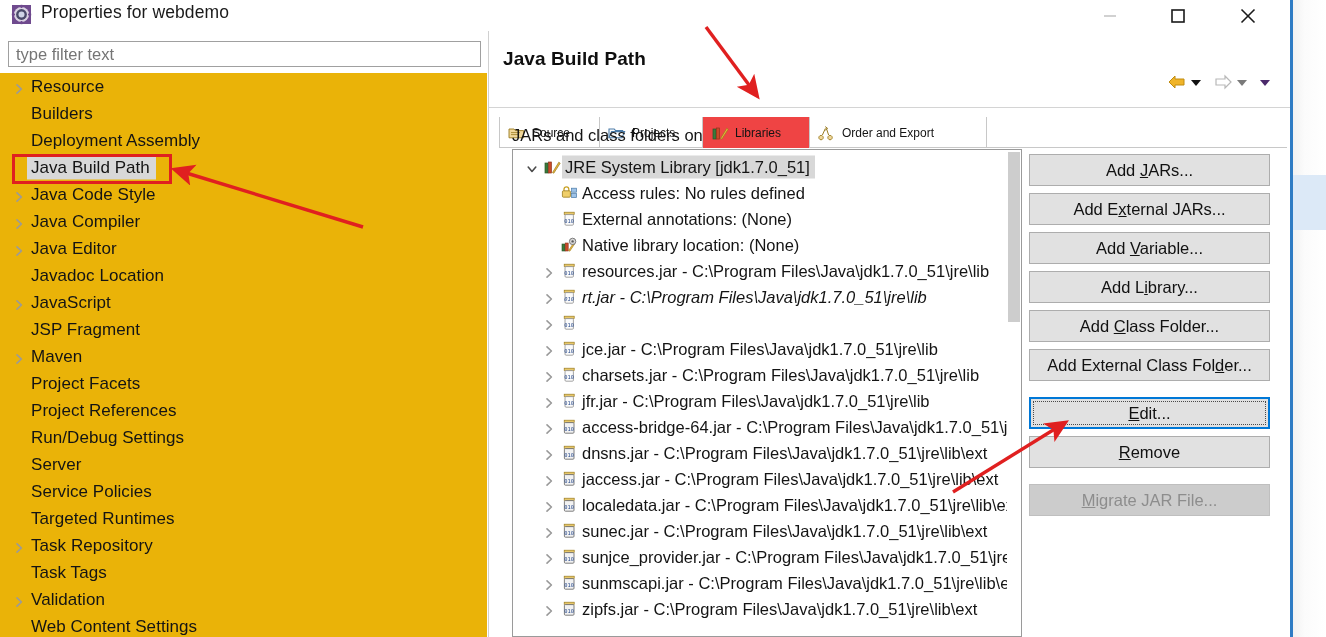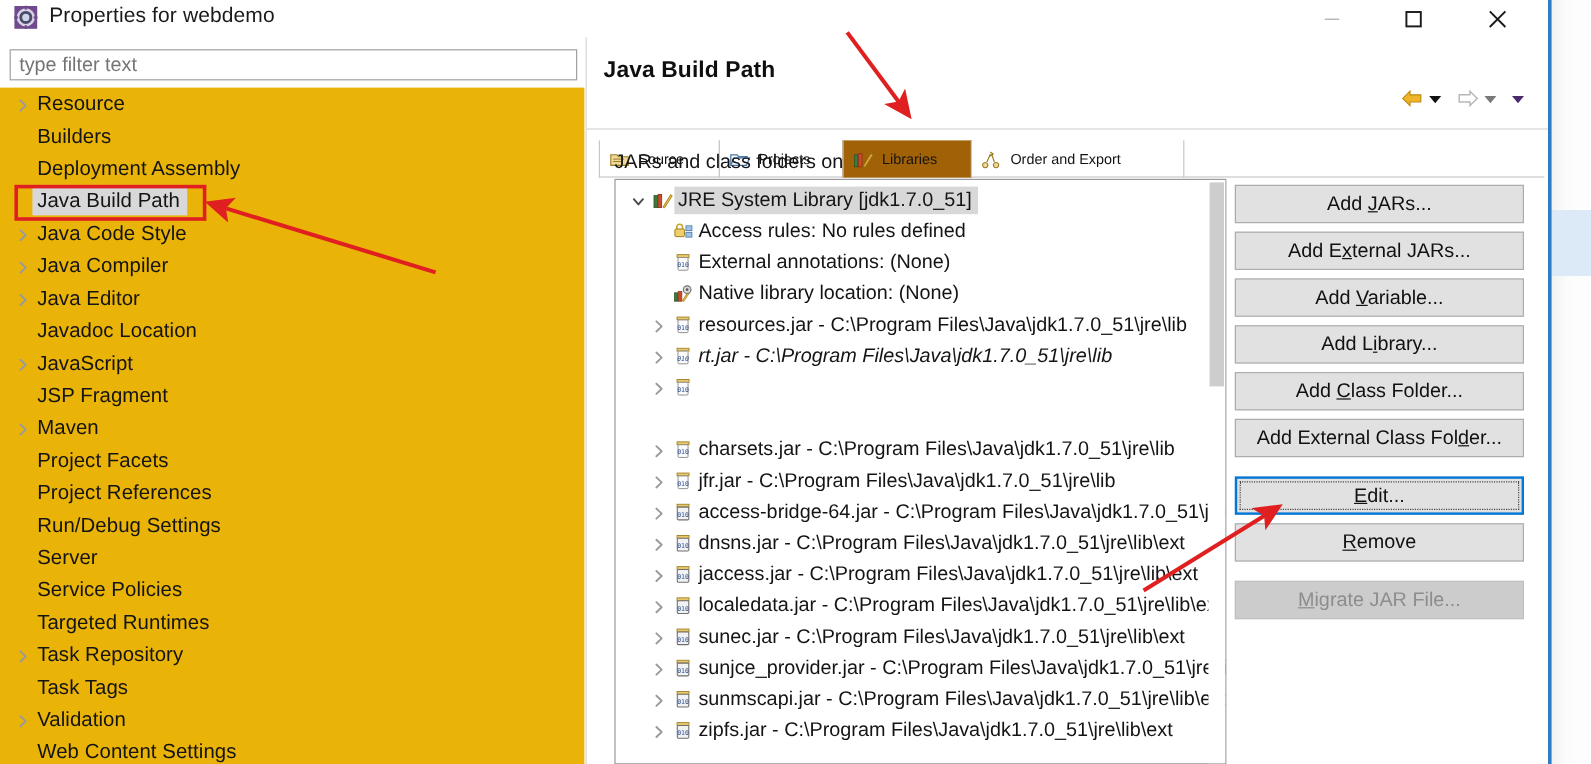--- a/index.html
+++ b/index.html
@@ -119,24 +119,25 @@
     position: absolute; top: 0; height: 31px;
     box-sizing: border-box;
     border-left: 1px solid #c8c8c8;
     border-right: 1px solid #c8c8c8;
     background: transparent;
     display: flex; align-items: center;
     padding: 0 9px 0 8px;
     white-space: nowrap;
   }
   .tab.active {
-    background: #a16207;
+    background: #ef4444;
     border-left: 1px solid #c8c8c8;
     border-right: 1px solid #c8c8c8;
     z-index: 3;
+    text-align: center;
   }
   .tab .ticon { width: 18px; height: 16px; margin-right: 6px; flex: 0 0 auto; }
   .tab .tlbl { font-size: 12px; color: #141414; }
   .tabs-baseline {
     position: absolute; left: 10px; top: 116px; width: 788px; height: 1px;
     background: #c8c8c8;
   }
 
   .section-label {
     position: absolute; left: 512px; top: 126px;
@@ -492,20 +493,31 @@
       <div class="jrow" style="top: 160px;">
         <span class="jtw" style="left: 31px;"><svg width="10" height="12" viewBox="0 0 10 12">
             <path d="M3 1.8 L7.4 6 L3 10.2" fill="none" stroke="#9a9a9a" stroke-width="1.6" stroke-linecap="round" stroke-linejoin="round"></path>
           </svg></span>
         <span class="jic" style="left: 48px;"><svg width="17" height="16" viewBox="0 0 17 16">
             <rect x="3.2" y="1.2" width="10" height="2.4" fill="#e8c86a" stroke="#9a7b20" stroke-width="0.7"></rect>
             <rect x="4" y="3.6" width="8.4" height="10.6" rx="1" fill="#fbfbfb" stroke="#8d8d8d" stroke-width="0.8"></rect>
             <text x="8.2" y="11.6" font-size="5.4" text-anchor="middle" fill="#2a4b8d" font-family="monospace">010</text>
           </svg></span>
       </div>
+      <div class="jrow" style="top: 186px;">
+        <span class="jtw" style="left: 31px;"><svg width="10" height="12" viewBox="0 0 10 12">
+            <path d="M3 1.8 L7.4 6 L3 10.2" fill="none" stroke="#9a9a9a" stroke-width="1.6" stroke-linecap="round" stroke-linejoin="round"></path>
+          </svg></span>
+        <span class="jic" style="left: 48px;"><svg width="17" height="16" viewBox="0 0 17 16">
+            <rect x="3.2" y="1.2" width="10" height="2.4" fill="#e8c86a" stroke="#9a7b20" stroke-width="0.7"></rect>
+            <rect x="4" y="3.6" width="8.4" height="10.6" rx="1" fill="#fbfbfb" stroke="#8d8d8d" stroke-width="0.8"></rect>
+            <text x="8.2" y="11.6" font-size="5.4" text-anchor="middle" fill="#2a4b8d" font-family="monospace">010</text>
+          </svg></span>
+        <span class="jlb" style="left: 69px;">jce.jar - C:\Program Files\Java\jdk1.7.0_51\jre\lib</span>
+      </div>
       <div class="jrow" style="top: 212px;">
         <span class="jtw" style="left: 31px;"><svg width="10" height="12" viewBox="0 0 10 12">
             <path d="M3 1.8 L7.4 6 L3 10.2" fill="none" stroke="#9a9a9a" stroke-width="1.6" stroke-linecap="round" stroke-linejoin="round"></path>
           </svg></span>
         <span class="jic" style="left: 48px;"><svg width="17" height="16" viewBox="0 0 17 16">
             <rect x="3.2" y="1.2" width="10" height="2.4" fill="#e8c86a" stroke="#9a7b20" stroke-width="0.7"></rect>
             <rect x="4" y="3.6" width="8.4" height="10.6" rx="1" fill="#fbfbfb" stroke="#8d8d8d" stroke-width="0.8"></rect>
             <text x="8.2" y="11.6" font-size="5.4" text-anchor="middle" fill="#2a4b8d" font-family="monospace">010</text>
           </svg></span>
         <span class="jlb" style="left: 69px;">charsets.jar - C:\Program Files\Java\jdk1.7.0_51\jre\lib</span>

